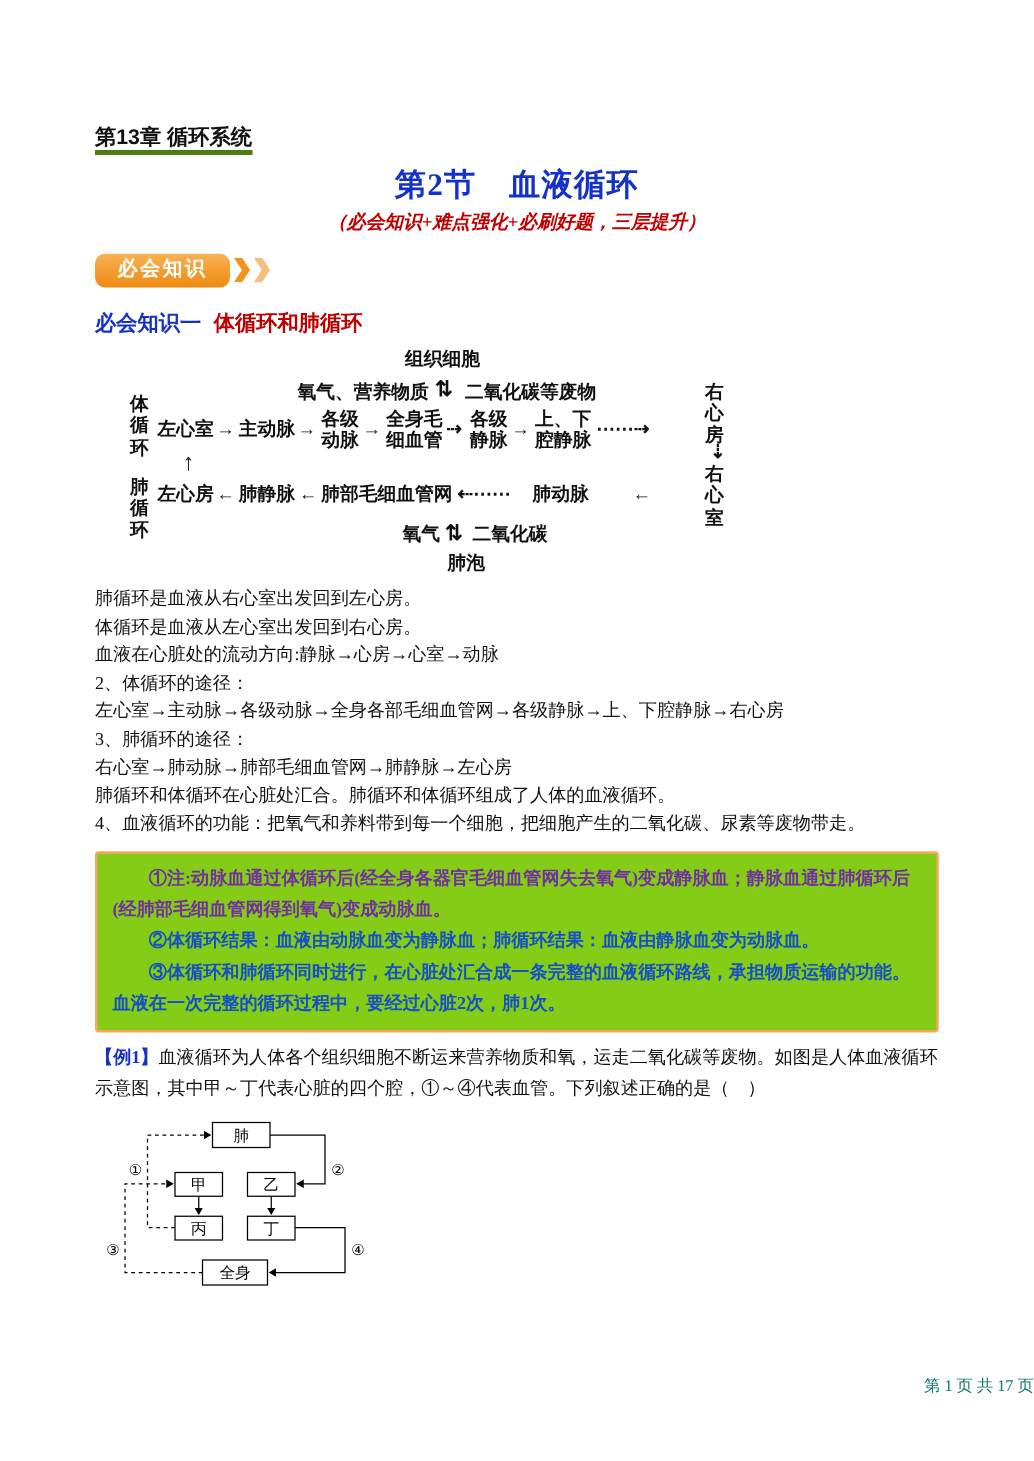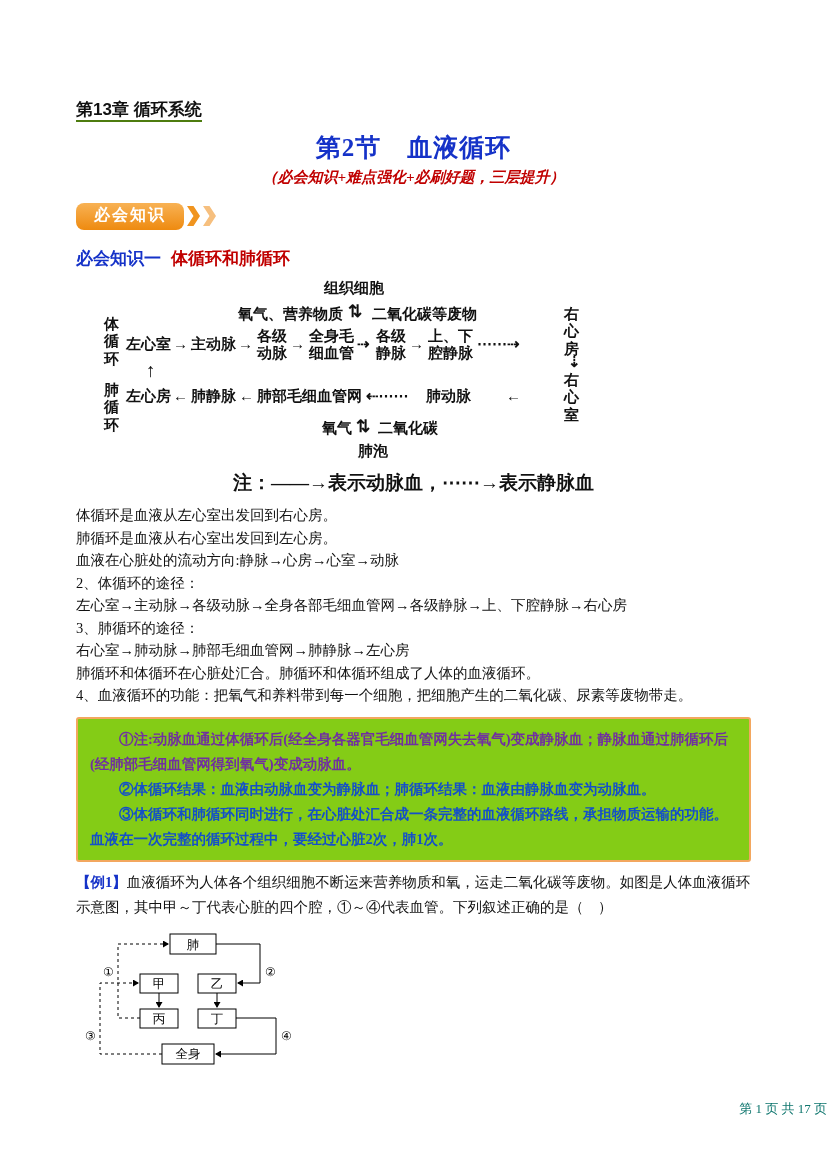--- a/index.html
+++ b/index.html
@@ -6,21 +6,21 @@
   html, body { margin: 0; padding: 0; }
   body { background: #ffffff; }
   .page {
     width: 827px; height: 1169px; margin: 0 auto; background: #fff;
     position: relative; overflow: hidden;
     font-family: "Liberation Serif", serif; color: #111;
   }
   .content { padding: 98px 76px 0 76px; }
 
   .chapter { font-size: 17px; font-weight: bold; font-family: "Liberation Sans", sans-serif; }
-  .chapter .ch-inner { border-bottom: 2px solid #4d7c0f; padding-bottom: 1px; }
+  .chapter .ch-inner { border-bottom: 4px solid #4d7c0f; padding-bottom: 1px; }
 
   .title { text-align: center; color: #1532c8; font-size: 25px; font-weight: bold; margin-top: 10px; letter-spacing: 1px; }
   .subtitle { text-align: center; color: #c00000; font-size: 15px; font-weight: bold; font-style: italic; margin-top: 4px; }
 
   .badge-row { margin-top: 16px; height: 26px; display: flex; align-items: center; }
   .badge {
     display: inline-block; background: linear-gradient(180deg, #f8b254, #ee8a10);
     color: #fff; font-weight: bold; font-size: 16px; letter-spacing: 2px;
     padding: 2px 18px 4px 18px; border-radius: 8px; font-family: Liberation Sans, sans-serif;
   }
@@ -131,25 +131,24 @@
       <span class="dn" style="left:270px;top:108px">⇠⋯⋯</span>
       <span class="dn" style="left:330px;top:108px">肺动脉</span>
       <span class="dn" style="left:410px;top:108px">←</span>
 
       <span class="dn" style="left:226px;top:140px">氧气</span>
       <span class="dn" style="left:260px;top:137px;font-size:17px">⇅</span>
       <span class="dn" style="left:282px;top:140px">二氧化碳</span>
       <span class="dn" style="left:262px;top:163px">肺泡</span>
     </div>
 
-    <div class="legend">注：——→表示动脉血，⋯⋯→表示静脉血</div>
 
     <div class="body-lines">
+      <p class="body-line">肺循环是血液从右心室出发回到左心房。</p>
       <p class="body-line">体循环是血液从左心室出发回到右心房。</p>
-      <p class="body-line">肺循环是血液从右心室出发回到左心房。</p>
       <p class="body-line">血液在心脏处的流动方向:静脉→心房→心室→动脉</p>
       <p class="body-line">2、体循环的途径：</p>
       <p class="body-line">左心室→主动脉→各级动脉→全身各部毛细血管网→各级静脉→上、下腔静脉→右心房</p>
       <p class="body-line">3、肺循环的途径：</p>
       <p class="body-line">右心室→肺动脉→肺部毛细血管网→肺静脉→左心房</p>
       <p class="body-line">肺循环和体循环在心脏处汇合。肺循环和体循环组成了人体的血液循环。</p>
       <p class="body-line">4、血液循环的功能：把氧气和养料带到每一个细胞，把细胞产生的二氧化碳、尿素等废物带走。</p>
     </div>
 
     <div class="note-box">

